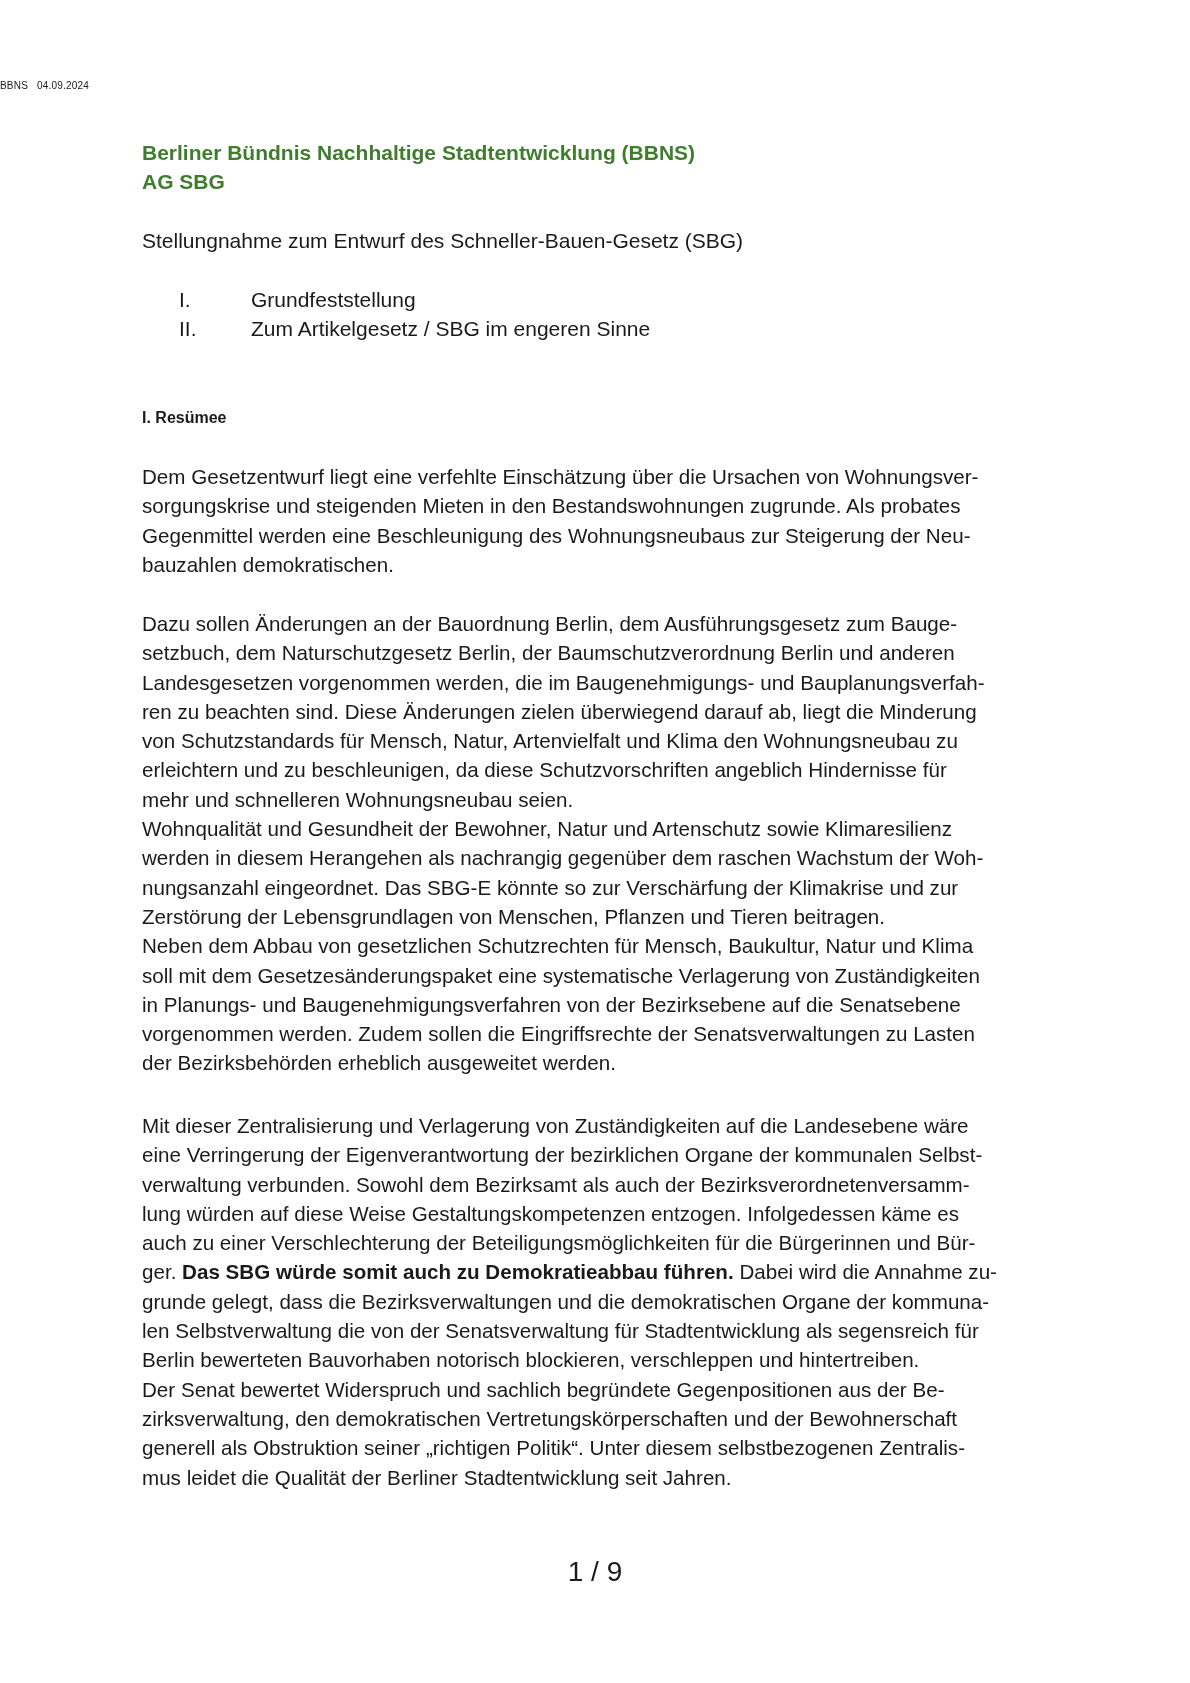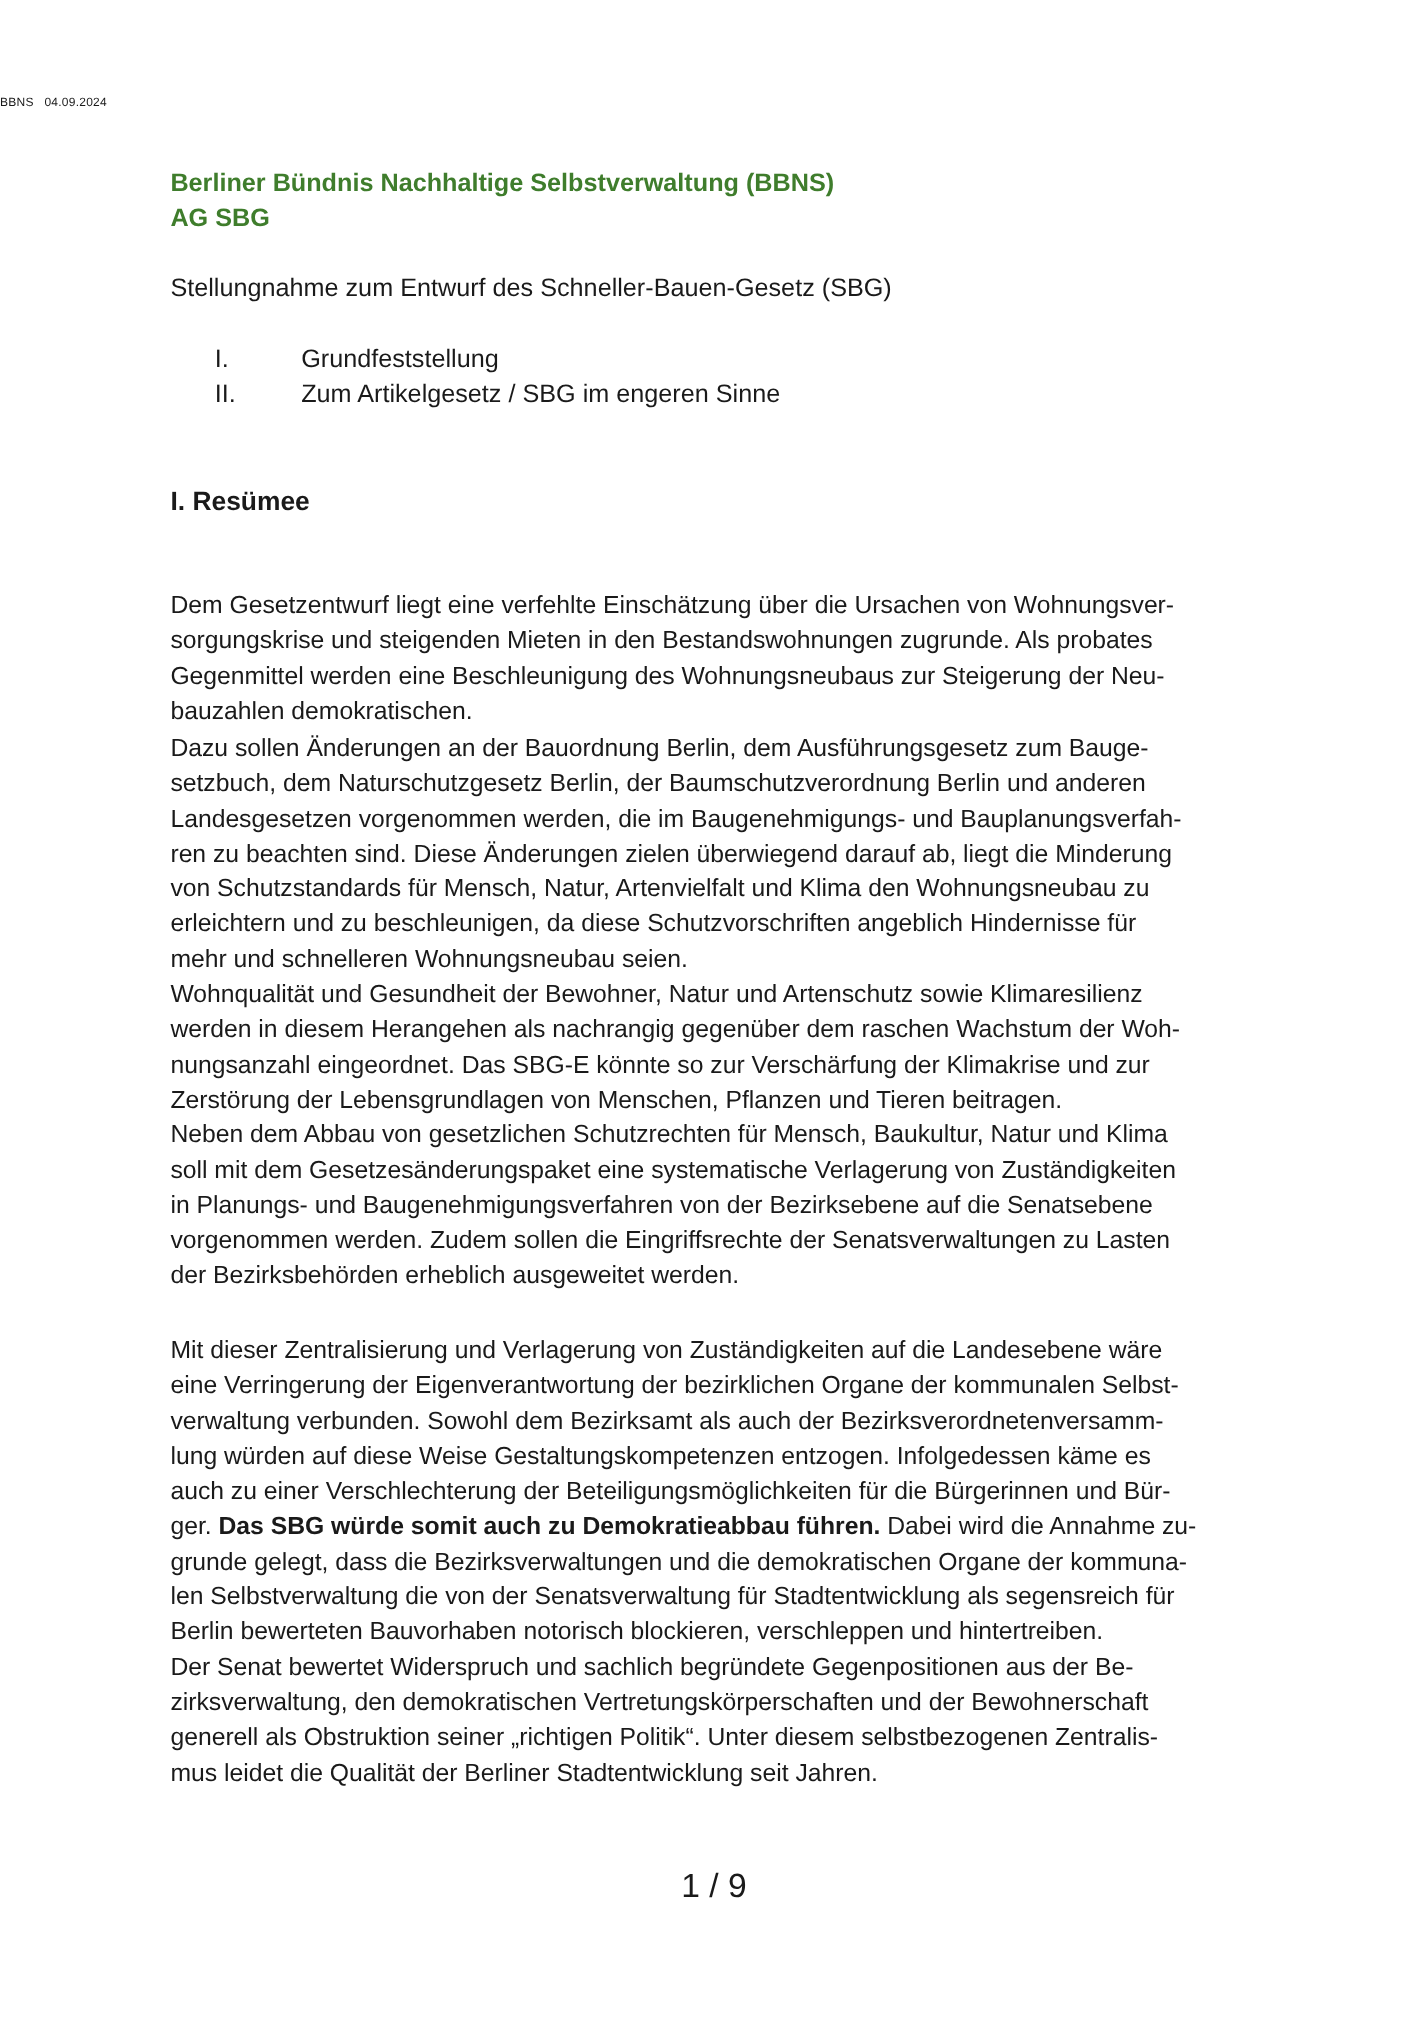--- a/index.html
+++ b/index.html
@@ -10,39 +10,39 @@
          font-size: 10px; letter-spacing: 0.2px; color: #1a1a1a; }
   .hdr span + span { margin-left: 9px; }
   .org { position: absolute; left: 142px; font-size: 21px; font-weight: bold; color: #3f7d2c; line-height: 29px; }
   .org1 { top: 138px; }
   .org2 { top: 167px; }
   .subtitle { position: absolute; left: 142px; top: 226px; font-size: 21px; line-height: 29px; text-align: center; }
   .toc { position: absolute; left: 0; top: 285px; width: 1190px; }
   .toc-row { position: relative; height: 29.3px; font-size: 21px; line-height: 29px; }
   .toc-num { position: absolute; left: 179px; }
   .toc-txt { position: absolute; left: 251px; }
-  .h1 { position: absolute; left: 142px; top: 403px; font-size: 22px; font-weight: bold; line-height: 29px; }
+  .h1 { position: absolute; left: 142px; top: 403px; font-size: 16px; font-weight: bold; line-height: 29px; }
   .body { position: absolute; left: 142px; width: 960px; font-size: 20.6px; line-height: 29.3px; }
   .line { white-space: nowrap; height: 29.3px; }
-  .p1 { top: 462px; margin-top: 28px; }
+  .p1 { top: 462px; }
   .p2 { top: 609px; }
   .p3 { top: 1111px; }
   .pageno { position: absolute; top: 1556px; left: 0; width: 1190px; text-align: center; font-size: 28px; }
   b { font-weight: bold; }
 </style>
 </head>
 <body>
 
 <div class="page">
 
   <div class="hdr">
     <span>BBNS</span><span>04.09.2024</span>
   </div>
 
-  <div class="org org1">Berliner Bündnis Nachhaltige Selbstverwaltung (BBNS)</div>
+  <div class="org org1">Berliner Bündnis Nachhaltige Stadtentwicklung (BBNS)</div>
   <div class="org org2">AG SBG</div>
 
   <div class="subtitle">Stellungnahme zum Entwurf des Schneller-Bauen-Gesetz (SBG)</div>
 
   <div class="toc">
     <div class="toc-row">
       <span class="toc-num">I.</span>
       <span class="toc-txt">Grundfeststellung</span>
     </div>
     <div class="toc-row">

